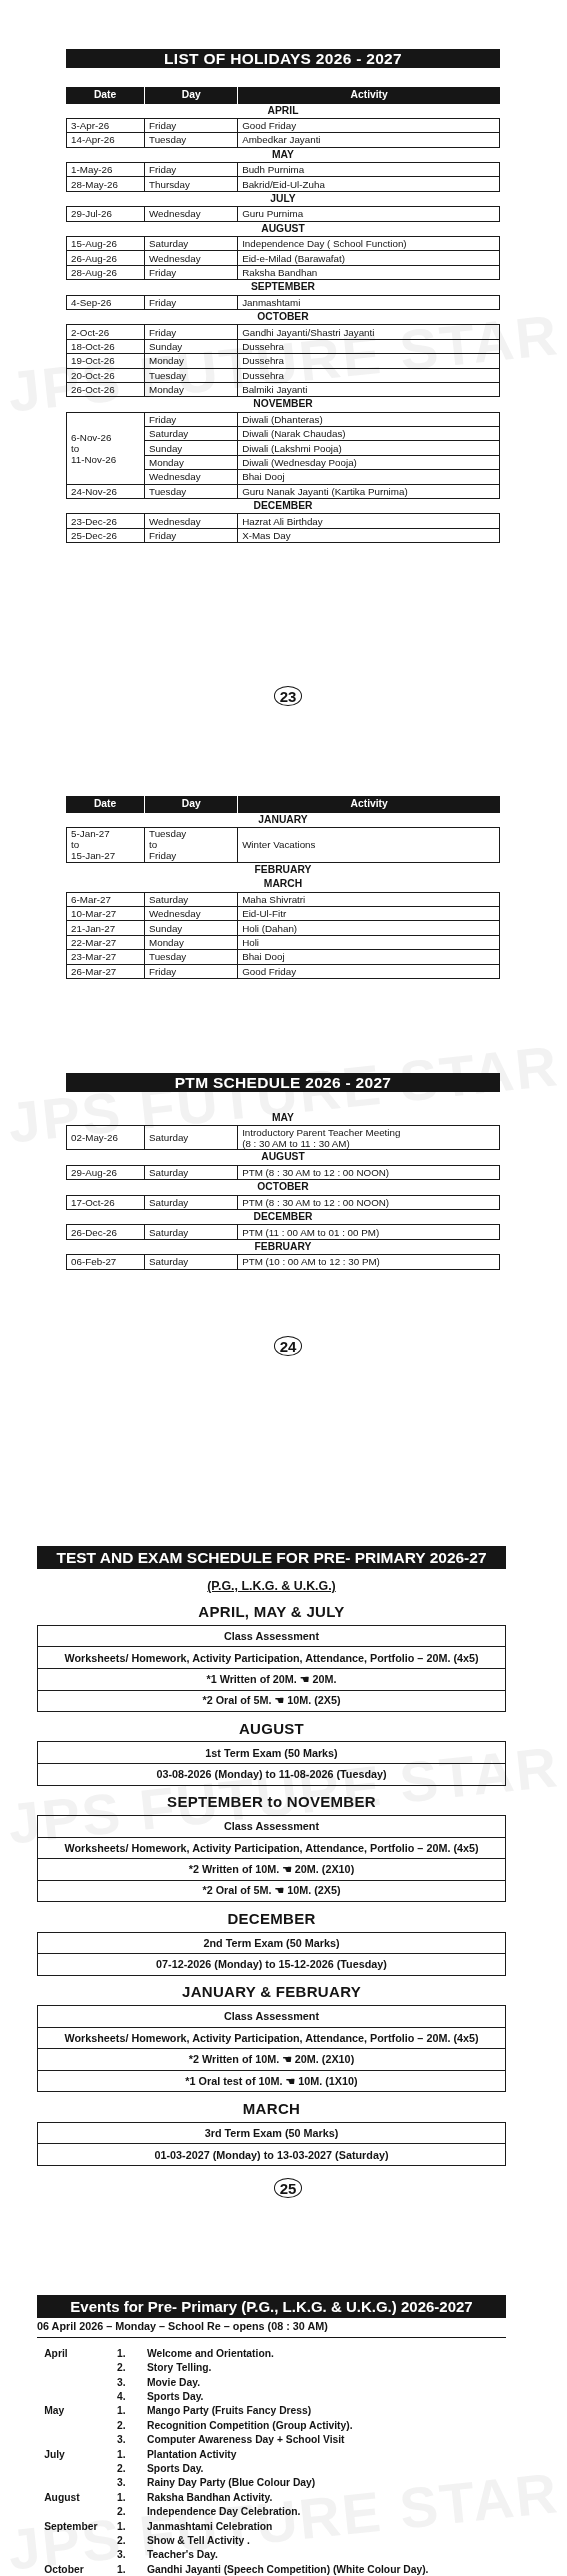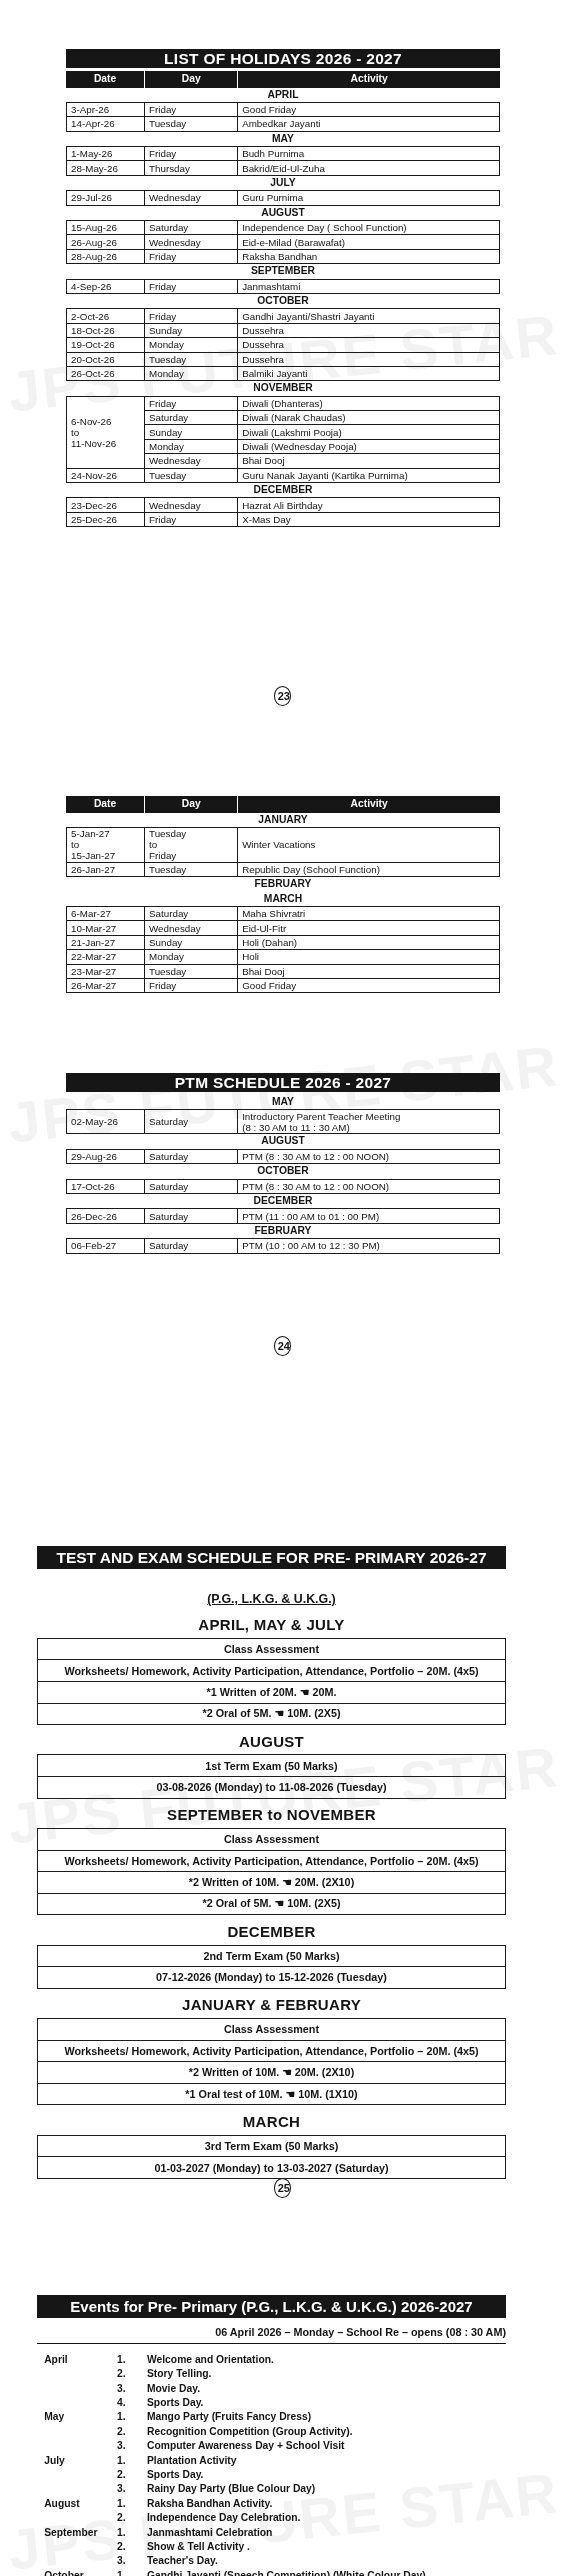--- a/index.html
+++ b/index.html
@@ -5,52 +5,52 @@
   html,body{margin:0;padding:0;}
   body{
     width:567px;height:2998px;position:relative;background:#ffffff;
     font-family:"Liberation Sans", sans-serif;color:#141414;overflow:hidden;
   }
   .tbl{position:absolute;left:66px;width:434px;}
   .wide{position:absolute;left:37px;width:469px;}
 
   
   .black-bar{background:#161616;color:#fff;text-align:center;font-weight:bold;}
-  .cal-title{font-size:15.5px;height:19px;line-height:19px;margin-bottom:3px;letter-spacing:0.3px;}
+  .cal-title{font-size:15.5px;height:19px;line-height:19px;margin-bottom:19px;letter-spacing:0.3px;}
 
   
   .col-head{display:flex;background:#161616;color:#fff;font-weight:bold;font-size:10.3px;height:16.5px;line-height:16.5px;text-align:center;}
   .col-head .c{box-sizing:border-box;border-left:1px solid #fff;}
   .col-head .c:first-child{border-left:none;}
   .cw-date{width:18%;}.cw-day{width:21.5%;}.cw-act{width:60.5%;}
 
   .month-head{font-weight:bold;font-size:10.3px;text-align:center;height:14.4px;line-height:14.4px;}
 
   table.cal{border-collapse:collapse;width:100%;table-layout:fixed;background:transparent;}
   table.cal td{
     border:1px solid #1a1a1a;font-size:9.8px;padding:0.5px 4.1px;height:14.4px;
     white-space:pre-line;background:transparent;box-sizing:border-box;vertical-align:middle;
   }
 
   
   .page-circle{
-    position:absolute;left:274px;width:17px;height:19.6px;border:1.3px solid #141414;border-radius:50%;
-    text-align:right;line-height:19.6px;font-weight:bold;font-size:11px;box-sizing:border-box;background:transparent;
+    position:absolute;left:274px;width:28px;height:19.6px;border:1.3px solid #141414;border-radius:50%;
+    text-align:center;line-height:19.6px;font-weight:bold;font-size:15px;box-sizing:border-box;background:transparent;
   }
 
   
   .exam-title{font-size:15.5px;height:23px;line-height:23px;}
-  .exam-sub{font-weight:bold;font-size:12.4px;text-decoration:underline;text-align:center;margin-top:23px;height:16.5px;}
+  .exam-sub{font-weight:bold;font-size:12.4px;text-decoration:underline;text-align:center;margin-top:10px;height:16.5px;}
   .exam-head{font-weight:bold;font-size:15px;text-align:center;margin-top:7.7px;margin-bottom:4.6px;letter-spacing:0.3px;}
   table.exam{border-collapse:collapse;width:100%;background:transparent;}
   table.exam td{border:1.3px solid #1c1c1c;text-align:center;font-weight:bold;font-size:10.8px;height:20.6px;padding:0 3.1px;background:transparent;}
 
   
   .ev-title{font-size:15px;height:23px;line-height:23px;}
-  .ev-center{font-weight:bold;font-size:10.8px;text-align:right;margin-top:7px;line-height:14.4px;}
+  .ev-center{font-weight:bold;font-size:10.8px;text-align:left;margin-top:1px;line-height:14.4px;}
   .ev-rule{border:none;border-top:1.5px solid #141414;margin:3.1px 0 0 0;height:0;}
   .ev-months{margin-top:9.3px;font-weight:bold;font-size:10.3px;}
   .ev-month{display:flex;}
   .ev-label{width:80px;padding-left:7.2px;line-height:14.4px;box-sizing:border-box;}
   .ev-items{flex:1;}
   .ev-item{display:flex;line-height:14.4px;}
   .ev-num{width:30px;}
   .ev-text{flex:1;}
 
   
@@ -280,25 +280,20 @@
       </colgroup>
       <tbody>
         <tr>
           <td>5-Jan-27
     to
 15-Jan-27</td>
           <td>Tuesday
     to
 Friday</td>
           <td>Winter Vacations</td>
-        </tr>
-        <tr>
-          <td>26-Jan-27</td>
-          <td>Tuesday</td>
-          <td>Republic Day (School Function)</td>
         </tr>
       </tbody>
     </table>
     <div class="month-head">FEBRUARY</div>
     <div class="month-head">MARCH</div>
     <table class="cal">
       <colgroup>
         <col style="width: 18%;">
         <col style="width: 21.5%;">
         <col style="width: 60.5%;">

